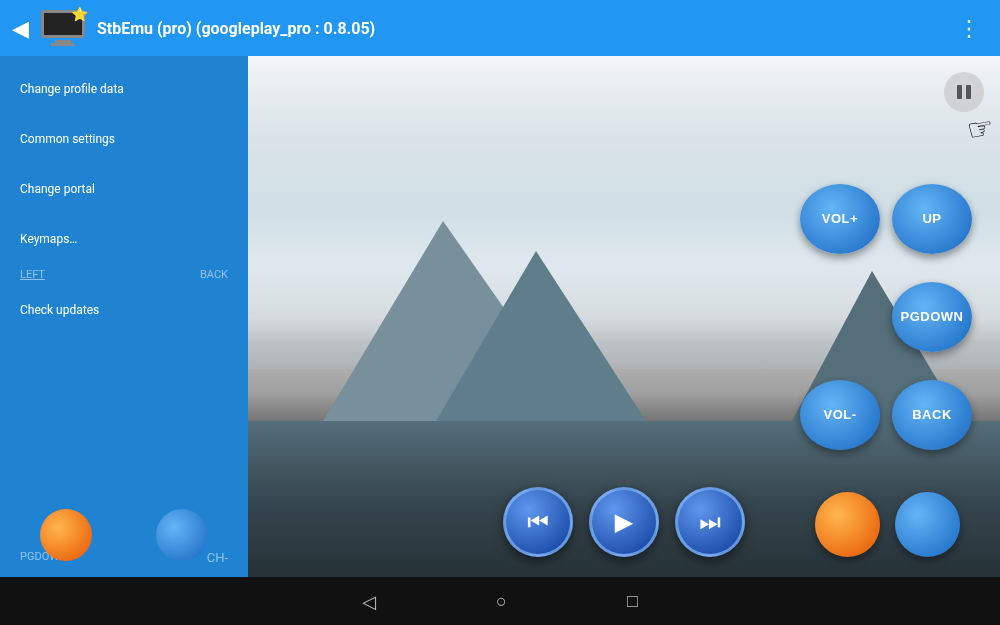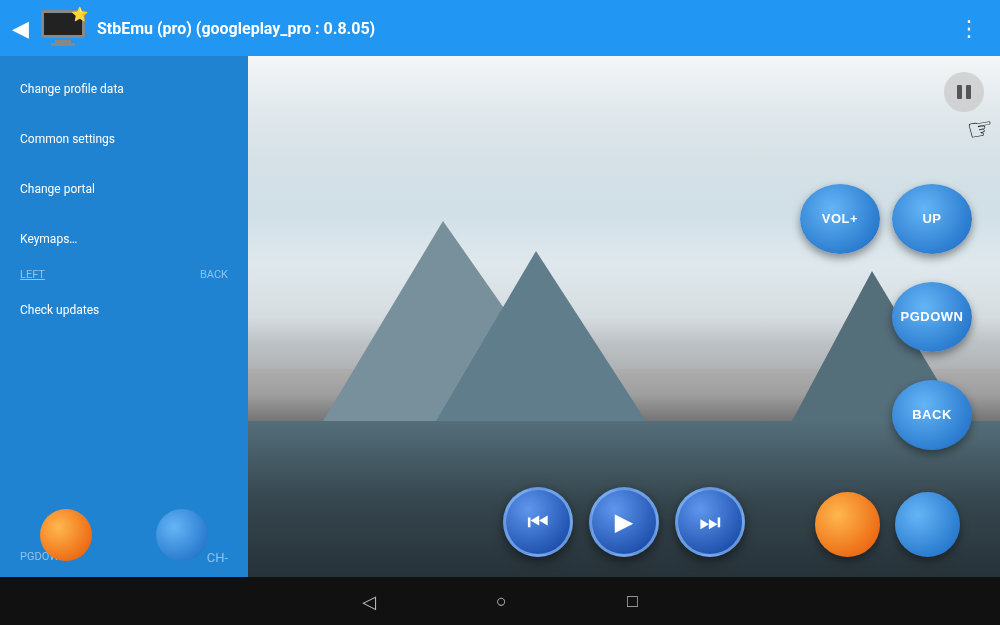--- a/index.html
+++ b/index.html
@@ -407,20 +407,21 @@
 
     <div class="remote-controls">
       <div class="remote-row">
         <button class="remote-btn">VOL+</button>
         <button class="remote-btn">UP</button>
       </div>
       <div class="remote-row">
         <button class="remote-btn">PGDOWN</button>
       </div>
       <div class="remote-row">
+        <button class="remote-btn">VOL-</button>
         <button class="remote-btn">BACK</button>
       </div>
     </div>
 
     <div class="playback-controls">
       <button class="play-btn">
         <span class="play-btn-icon">⏮</span>
       </button>
       <button class="play-btn">
         <span class="play-btn-icon">▶</span>

